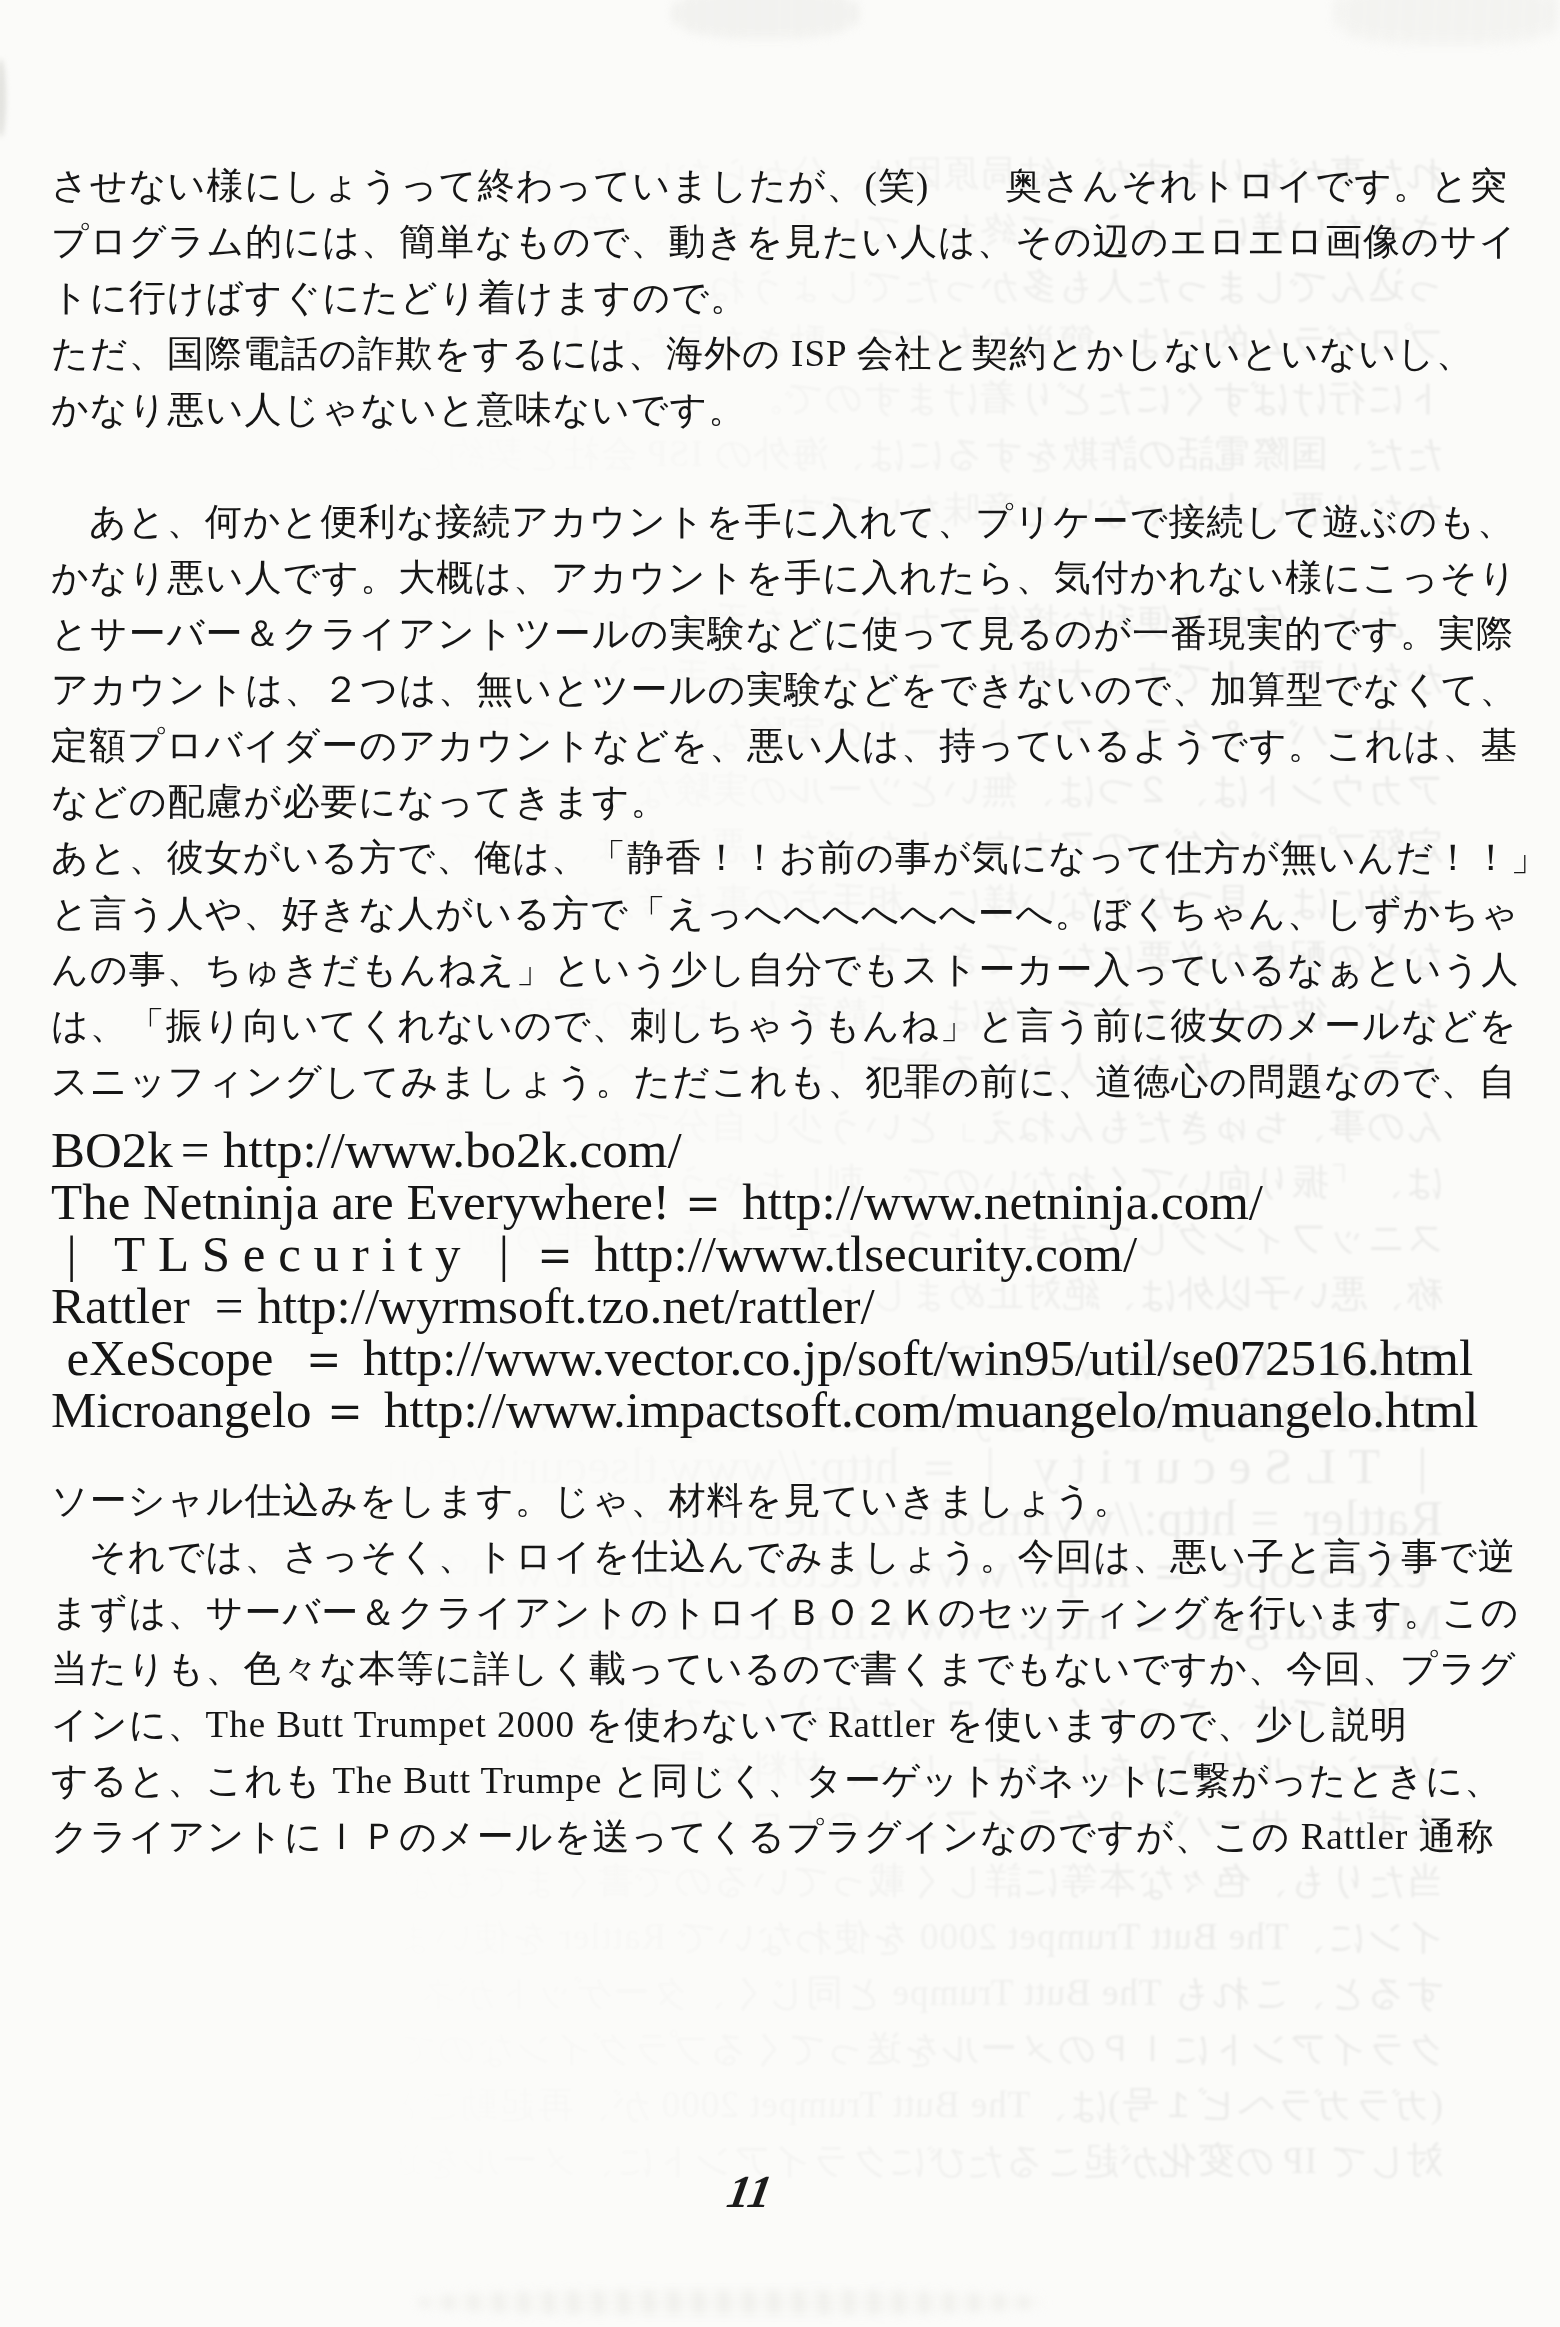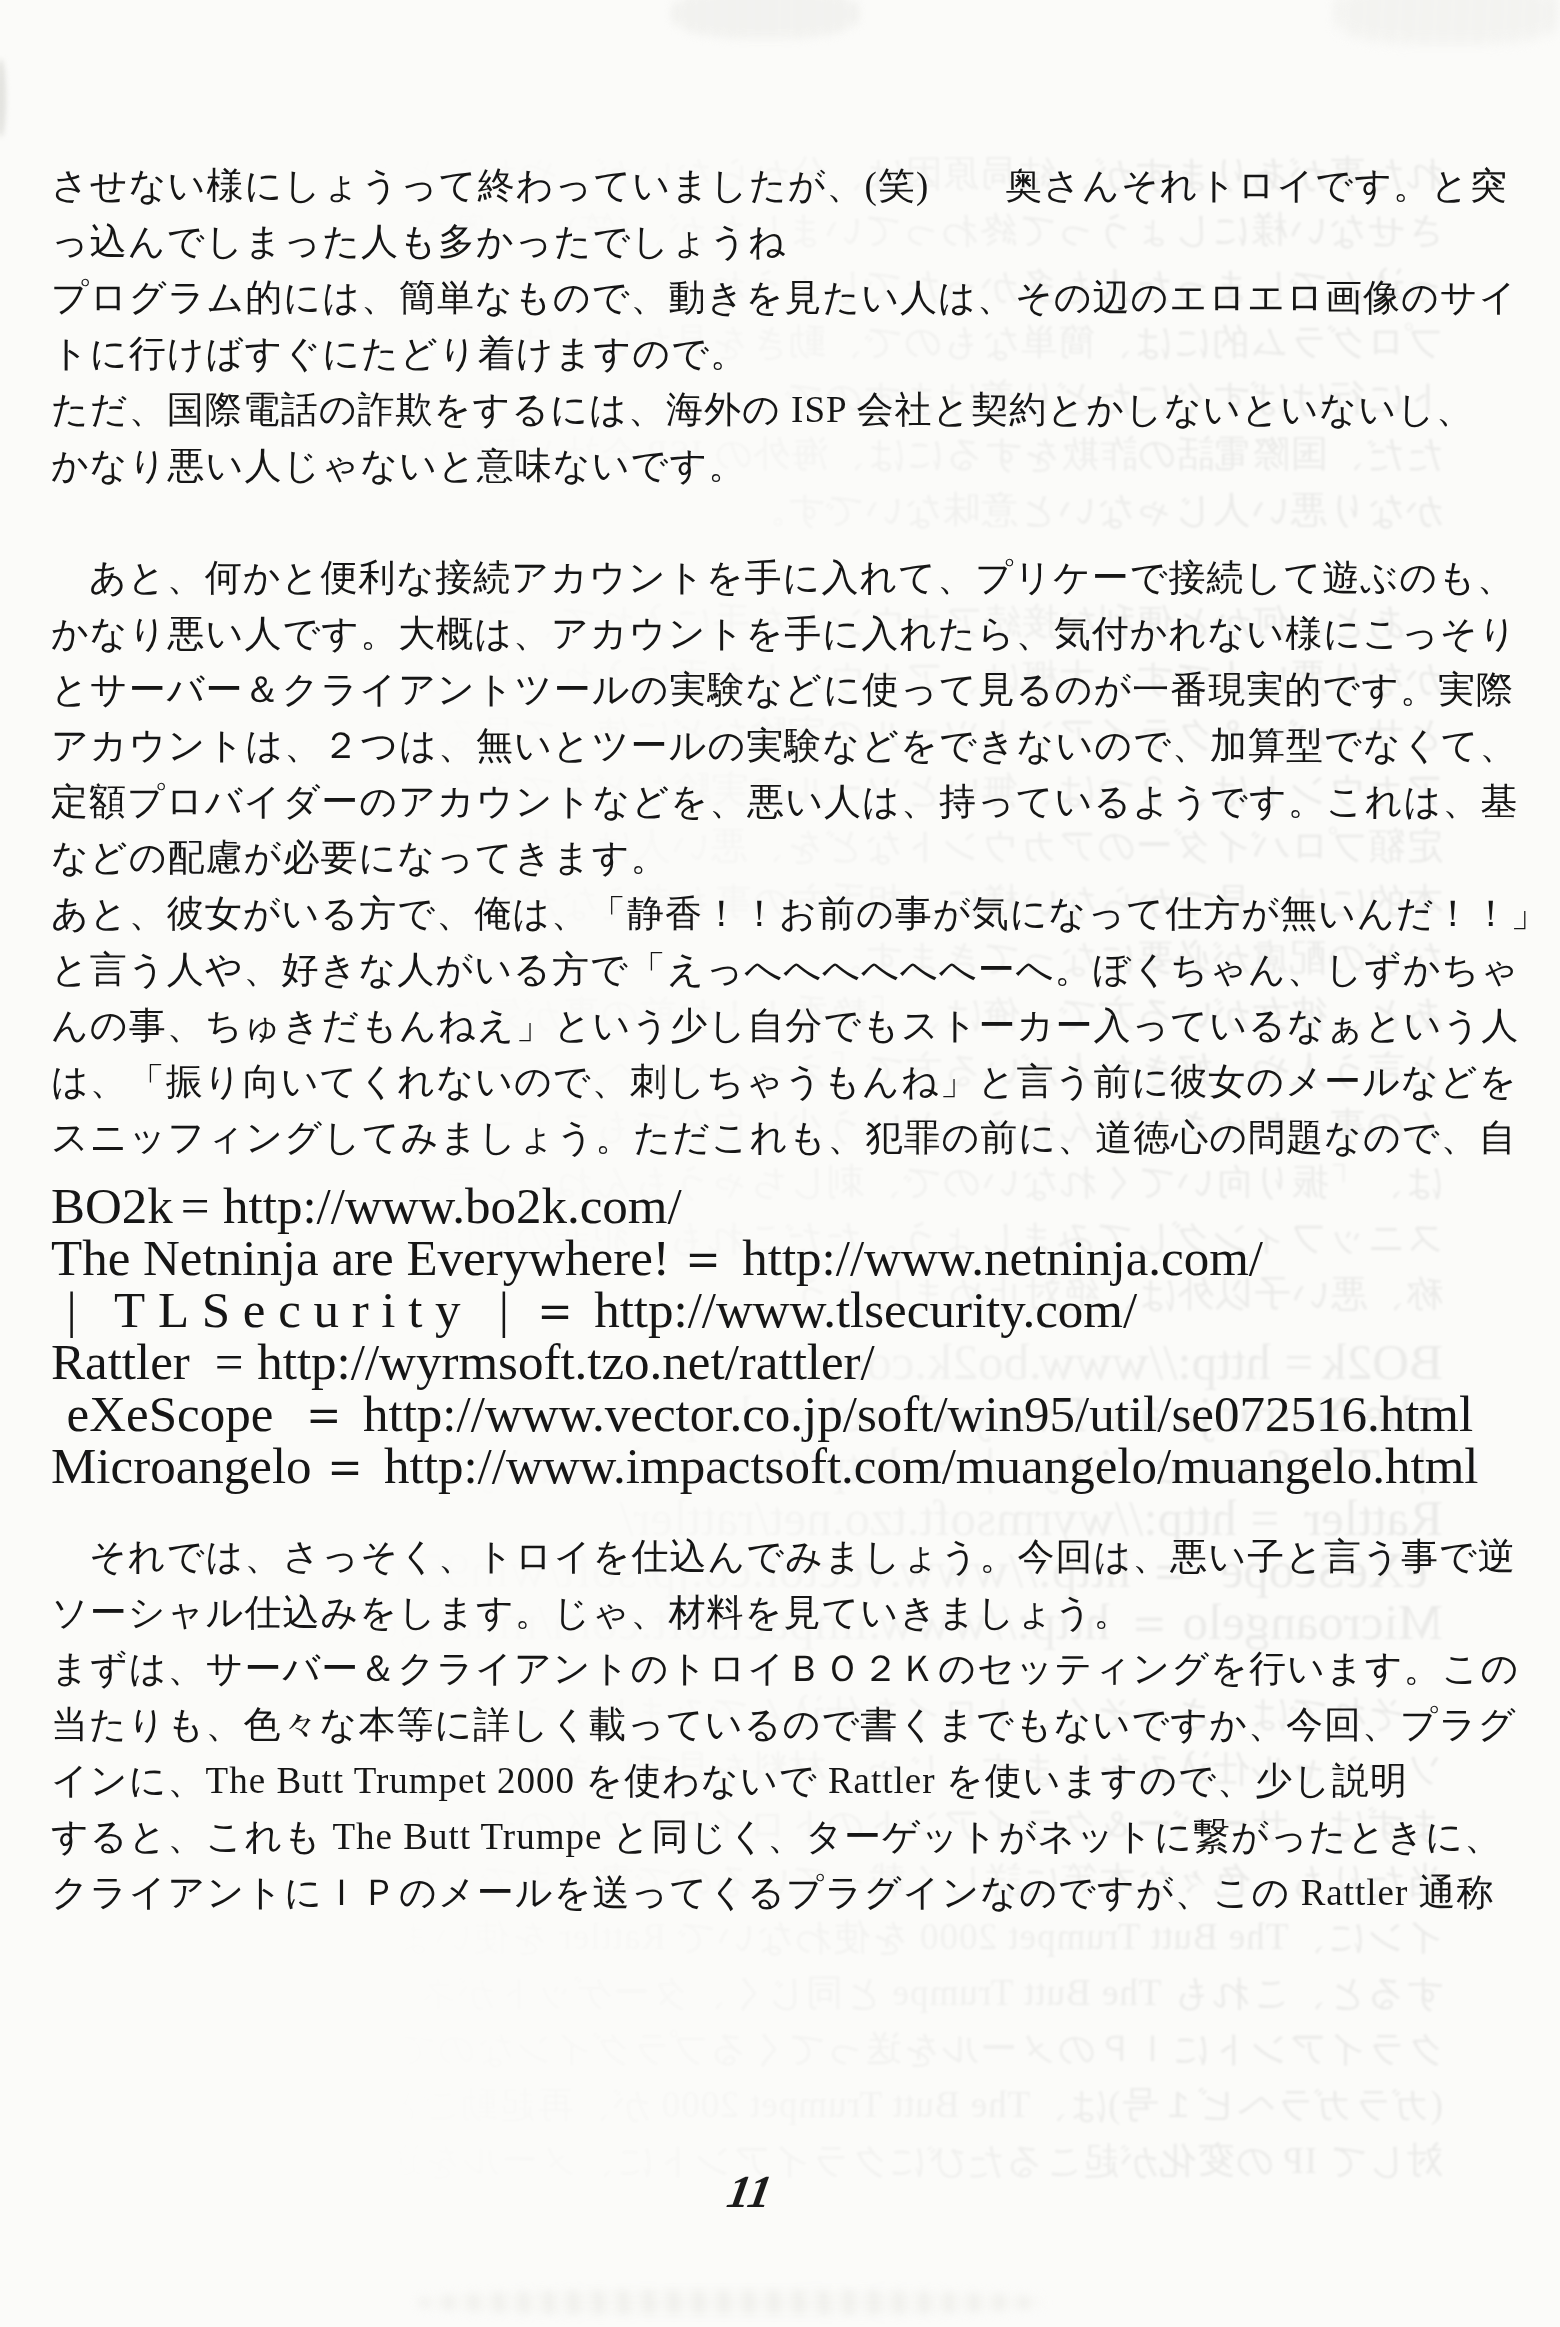--- a/index.html
+++ b/index.html
@@ -147,21 +147,20 @@
     <div class="jp-line">(ガラガラヘビ１号)は、The Butt Trumpet 2000 が、再起動ごとに、メールするのに</div>
     <div class="jp-line">対して IP の変化が起こるたびにクライアントに、メールを送ってきます。ＢＯ２ｋ</div>
   </div>
 
 </div>
 
 <div class="content" id="content">
 
   <div>
     <div class="jp-line">させない様にしょうって終わっていましたが、(笑)　　奥さんそれトロイです。と突</div>
-    <div class="jp-line">っ込んでしまった人も多かったでしょうね</div>
     <div class="jp-line">プログラム的には、簡単なもので、動きを見たい人は、その辺のエロエロ画像のサイ</div>
     <div class="jp-line">トに行けばすぐにたどり着けますので。</div>
     <div class="jp-line">ただ、国際電話の詐欺をするには、海外の ISP 会社と契約とかしないといないし、</div>
     <div class="jp-line">かなり悪い人じゃないと意味ないです。</div>
   </div>
 
   <div class="para-b">
     <div class="jp-line">　あと、何かと便利な接続アカウントを手に入れて、プリケーで接続して遊ぶのも、</div>
     <div class="jp-line">かなり悪い人です。大概は、アカウントを手に入れたら、気付かれない様にこっそり</div>
     <div class="jp-line">とサーバー＆クライアントツールの実験などに使って見るのが一番現実的です。実際</div>
@@ -190,22 +189,22 @@
     </div>
     <div class="url-line indent gap-sep">
       <span>eXeScope</span><span class="sep">＝</span><span>http://www.vector.co.jp/soft/win95/util/se072516.html</span>
     </div>
     <div class="url-line">
       <span>Microangelo</span><span class="sep">＝</span><span>http://www.impactsoft.com/muangelo/muangelo.html</span>
     </div>
   </div>
 
   <div class="para-c">
+    <div class="jp-line">ソーシャル仕込みをします。じゃ、材料を見ていきましょう。</div>
     <div class="jp-line">　それでは、さっそく、トロイを仕込んでみましょう。今回は、悪い子と言う事で逆</div>
-    <div class="jp-line">ソーシャル仕込みをします。じゃ、材料を見ていきましょう。</div>
     <div class="jp-line">まずは、サーバー＆クライアントのトロイＢＯ２Ｋのセッティングを行います。この</div>
     <div class="jp-line">当たりも、色々な本等に詳しく載っているので書くまでもないですか、今回、プラグ</div>
     <div class="jp-line">インに、The Butt Trumpet 2000 を使わないで Rattler を使いますので、少し説明</div>
     <div class="jp-line">すると、これも The Butt Trumpe と同じく、ターゲットがネットに繋がったときに、</div>
     <div class="jp-line">クライアントにＩＰのメールを送ってくるプラグインなのですが、この Rattler 通称</div>
   </div>
 
 </div>
 
 <div class="page-number">11</div>

